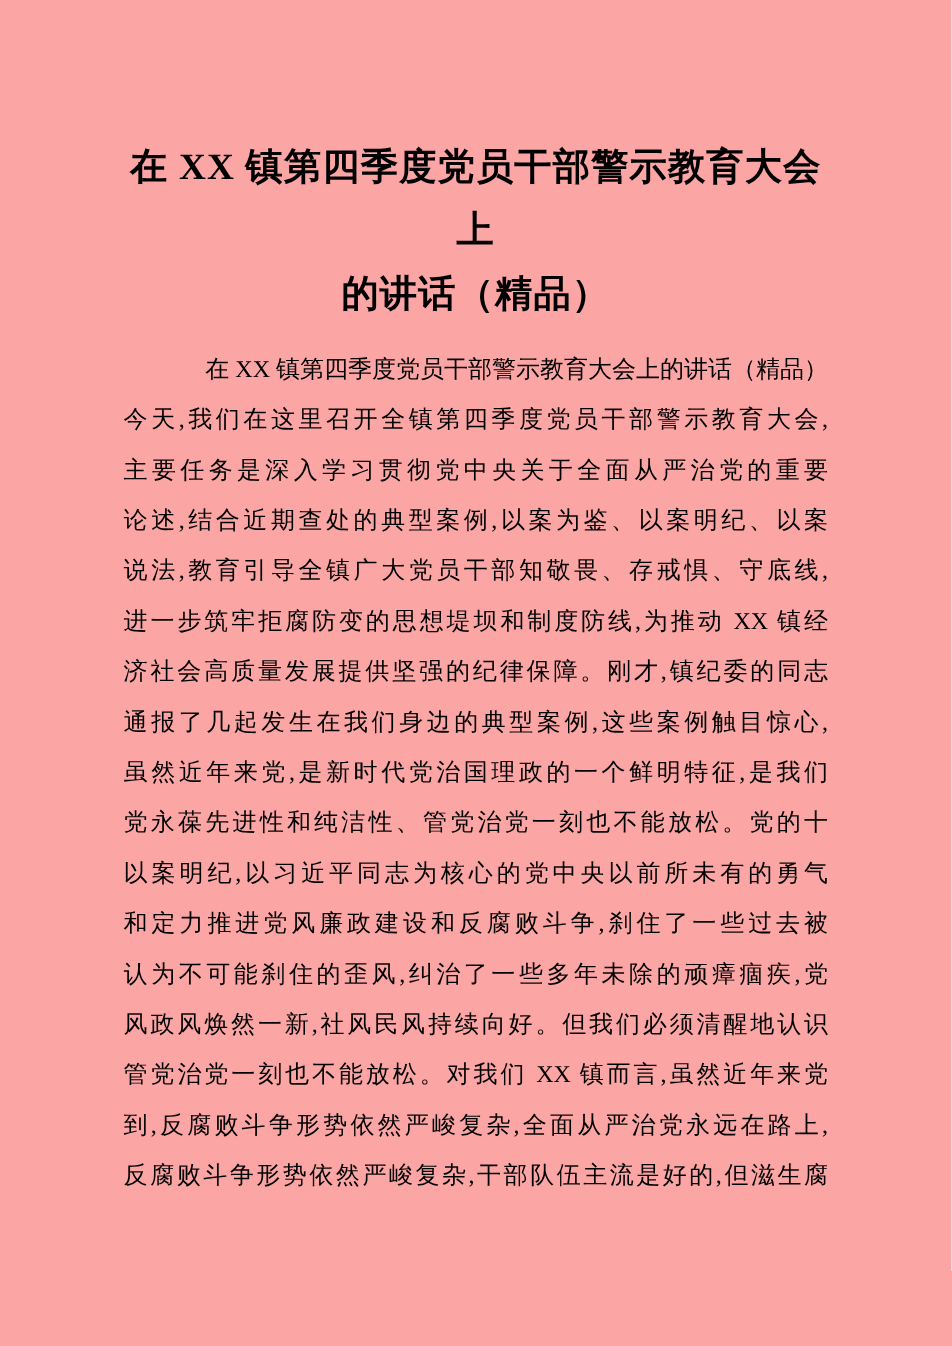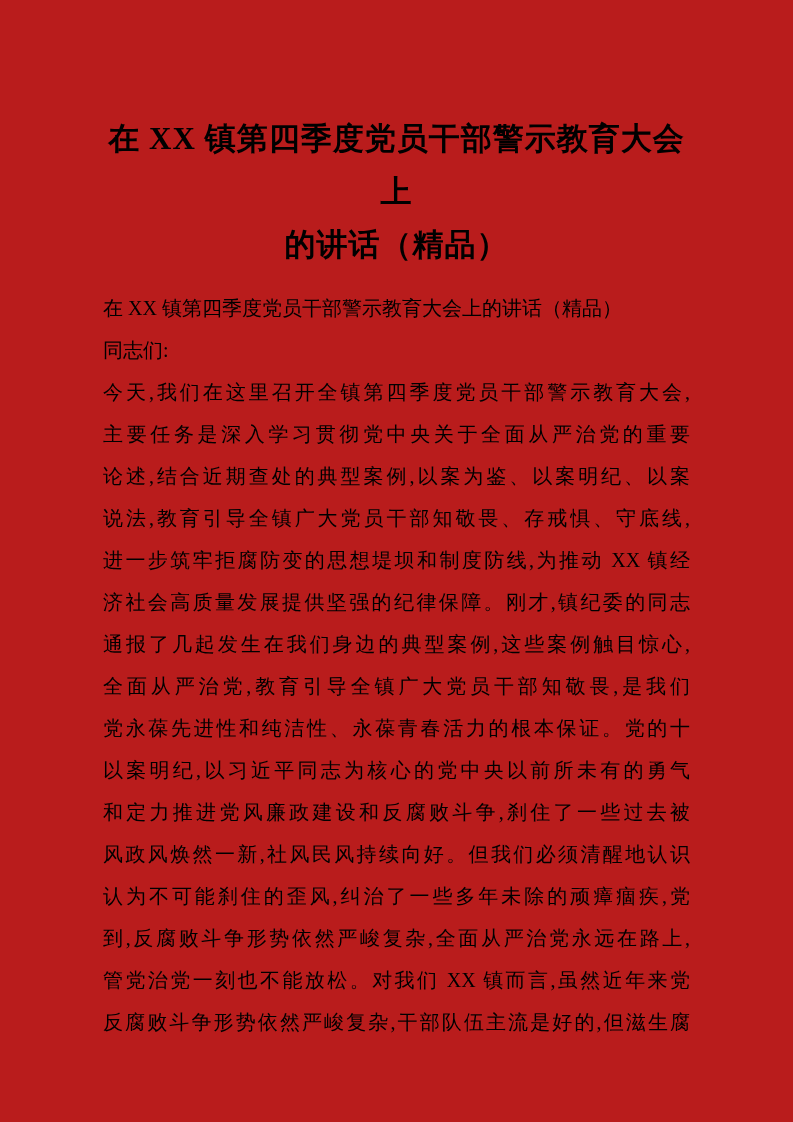--- a/index.html
+++ b/index.html
@@ -4,21 +4,21 @@
 <style>
   html, body {
     margin: 0;
     padding: 0;
     background: #ffffff;
   }
   .page {
     position: relative;
     width: 793px;
     height: 1122px;
-    background: #b91c1c;
+    background: #fca5a5;
     color: #000000;
     box-sizing: border-box;
     padding: 112px 103px 0 103px;
     font-family: "Liberation Serif", serif;
     overflow: hidden;
   }
   .doc-title {
     font-size: 31px;
     font-weight: bold;
     line-height: 53px;
@@ -34,47 +34,46 @@
     line-height: 42px;
     overflow: hidden;
   }
   .line.justify {
     text-align: justify;
     text-align-last: justify;
     text-justify: inter-character;
     font-family: Liberation Serif, serif;
   }
   .line.left {
-    text-align: left;
+    text-align: right;
   }
 </style>
 </head>
 <body>
 
 <div class="page">
 
   <div class="doc-title">
     <div class="title-line">在 XX 镇第四季度党员干部警示教育大会上</div>
     <div class="title-line">的讲话（精品）</div>
   </div>
 
   <div class="body-text">
     <div class="line left">在 XX 镇第四季度党员干部警示教育大会上的讲话（精品）</div>
-    <div class="line left">同志们:</div>
     <div class="line justify">今天,我们在这里召开全镇第四季度党员干部警示教育大会,</div>
     <div class="line justify">主要任务是深入学习贯彻党中央关于全面从严治党的重要</div>
     <div class="line justify">论述,结合近期查处的典型案例,以案为鉴、以案明纪、以案</div>
     <div class="line justify">说法,教育引导全镇广大党员干部知敬畏、存戒惧、守底线,</div>
     <div class="line justify">进一步筑牢拒腐防变的思想堤坝和制度防线,为推动 XX 镇经</div>
     <div class="line justify">济社会高质量发展提供坚强的纪律保障。刚才,镇纪委的同志</div>
     <div class="line justify">通报了几起发生在我们身边的典型案例,这些案例触目惊心,</div>
-    <div class="line justify">全面从严治党,教育引导全镇广大党员干部知敬畏,是我们</div>
-    <div class="line justify">党永葆先进性和纯洁性、永葆青春活力的根本保证。党的十</div>
+    <div class="line justify">虽然近年来党,是新时代党治国理政的一个鲜明特征,是我们</div>
+    <div class="line justify">党永葆先进性和纯洁性、管党治党一刻也不能放松。党的十</div>
     <div class="line justify">以案明纪,以习近平同志为核心的党中央以前所未有的勇气</div>
     <div class="line justify">和定力推进党风廉政建设和反腐败斗争,刹住了一些过去被</div>
+    <div class="line justify">认为不可能刹住的歪风,纠治了一些多年未除的顽瘴痼疾,党</div>
     <div class="line justify">风政风焕然一新,社风民风持续向好。但我们必须清醒地认识</div>
-    <div class="line justify">认为不可能刹住的歪风,纠治了一些多年未除的顽瘴痼疾,党</div>
+    <div class="line justify">管党治党一刻也不能放松。对我们 XX 镇而言,虽然近年来党</div>
     <div class="line justify">到,反腐败斗争形势依然严峻复杂,全面从严治党永远在路上,</div>
-    <div class="line justify">管党治党一刻也不能放松。对我们 XX 镇而言,虽然近年来党</div>
     <div class="line justify">反腐败斗争形势依然严峻复杂,干部队伍主流是好的,但滋生腐</div>
   </div>
 
 </div>
 
 </body></html>

